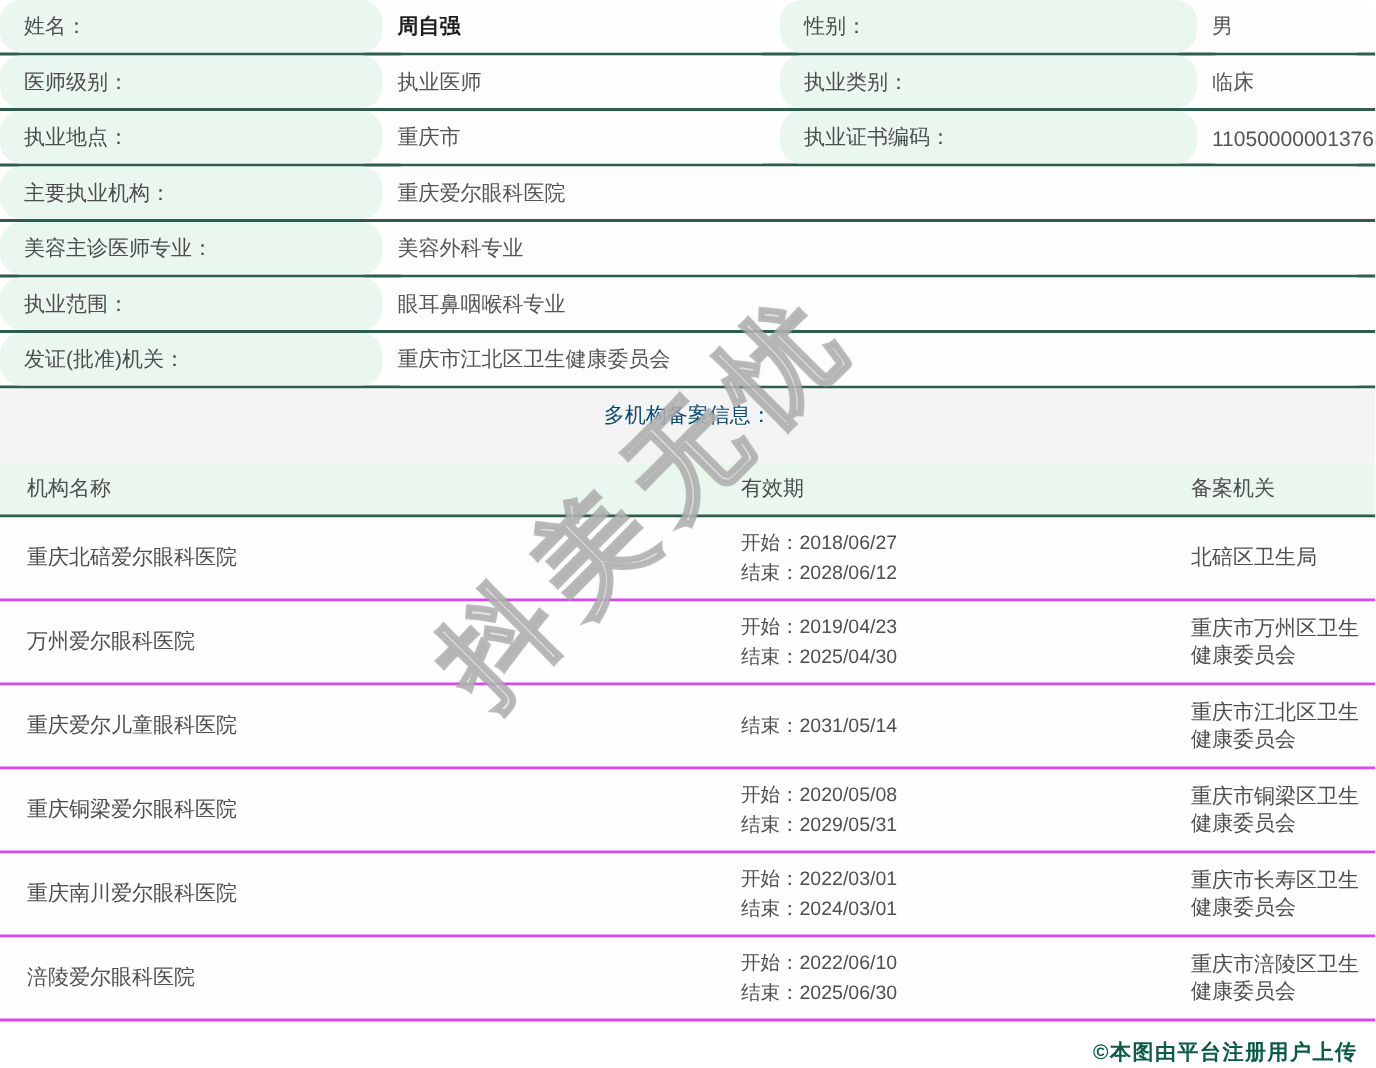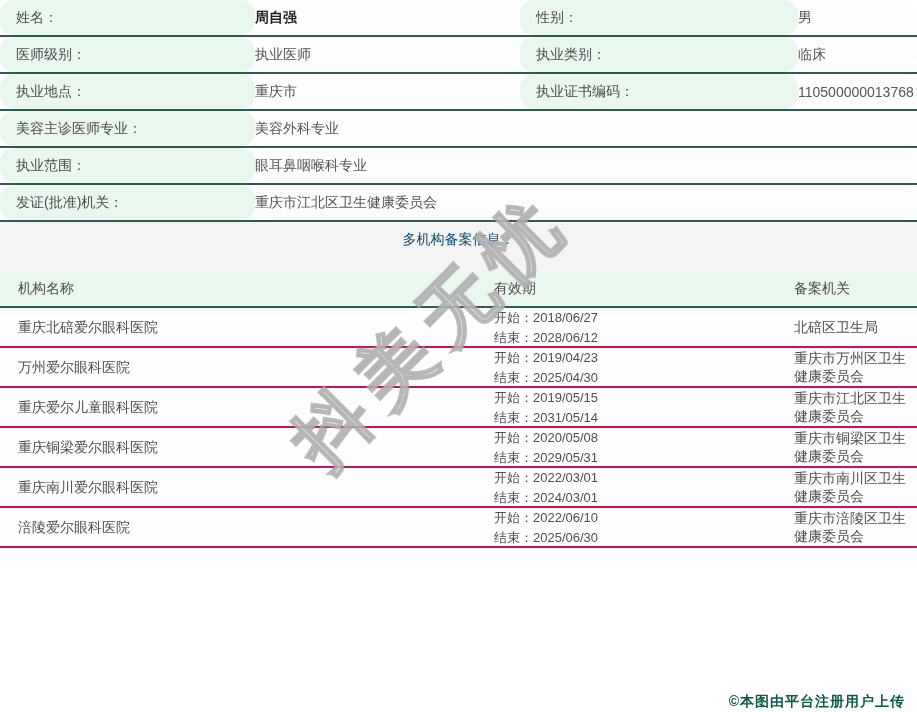--- a/index.html
+++ b/index.html
@@ -9,21 +9,21 @@
     width:917px; height:712px;
     background:#ffffff;
     overflow:hidden;
     font-family:"Liberation Sans","DejaVu Sans",sans-serif;
     color:#4d4d4d;
   }
   
   .info-row { display:flex; height:37px; border-bottom:2px solid #2f5d4d; }
   .cell { display:flex; align-items:center; font-size:14px; overflow:hidden; white-space:nowrap;border-radius:14px; }
   .cell-label  { background:#e9f7ee; padding-left:16px; color:#4d4d4d; }
-  .cell-value  { background:#fcfdfc; color:#555555; }
+  .cell-value  { background:#fcfdfc; padding-left:10px; color:#555555; }
   .w-l1 { width:255px; }
   .w-v1 { width:265px; }
   .w-l2 { width:278px;text-align:right; }
   .w-v2 { flex:1; }
   .w-vwide { flex:1; }
   .bold-name { font-weight:bold; color:#1f1f1f; }
   
   .section-band {
     height:50px; background:#f5f4f4;
     text-align:center; padding-top:9px;
@@ -31,22 +31,22 @@
   }
   
   .grid-cols { display:grid; grid-template-columns:434px 258px 1fr;gap:42px; }
   .table-header {
     height:36px; background:#e9f7ee;
     border-bottom:2px solid #2f5d4d;
     align-items:center;
   }
   .table-header .hcell { font-size:14px; color:#4d4d4d; padding-left:18px; }
   .t-row {
-    height:40px; background:#fefefe;
-    border-bottom:2px solid #be185d;
+    height:56px; background:#fefefe;
+    border-bottom:2px solid #d946ef;
     align-items:center;
   }
   .t-row:last-child { border-bottom:none; height:55px; }
   .t-cell { padding-left:18px; font-size:14px; color:#4f4f4f; }
   .period-cell { font-size:13px; line-height:20px; color:#4f4f4f; }
   
   .watermark {
     position:absolute; left:432px; top:332px;
     transform:translate(-50%,-50%) rotate(-45deg);
     font-size:74px; font-weight:bold; letter-spacing:14px;
@@ -82,20 +82,24 @@
     <div class="cell cell-value w-v2">临床</div>
   </div>
   <div class="info-row">
     <div class="cell cell-label w-l1">执业地点：</div>
     <div class="cell cell-value w-v1">重庆市</div>
     <div class="cell cell-label w-l2">执业证书编码：</div>
     <div class="cell cell-value w-v2">110500000013768</div>
   </div>
 
   <div class="info-row">
+    <div class="cell cell-label w-l1">主要执业机构：</div>
+    <div class="cell cell-value w-vwide">重庆爱尔眼科医院</div>
+  </div>
+  <div class="info-row">
     <div class="cell cell-label w-l1">美容主诊医师专业：</div>
     <div class="cell cell-value w-vwide">美容外科专业</div>
   </div>
   <div class="info-row">
     <div class="cell cell-label w-l1">执业范围：</div>
     <div class="cell cell-value w-vwide">眼耳鼻咽喉科专业</div>
   </div>
   <div class="info-row">
     <div class="cell cell-label w-l1">发证(批准)机关：</div>
     <div class="cell cell-value w-vwide">重庆市江北区卫生健康委员会</div>
@@ -121,40 +125,39 @@
     <div class="t-cell">万州爱尔眼科医院</div>
     <div class="t-cell period-cell">
       <div>开始：2019/04/23</div>
       <div>结束：2025/04/30</div>
     </div>
     <div class="t-cell">重庆市万州区卫生健康委员会</div>
   </div>
   <div class="grid-cols t-row">
     <div class="t-cell">重庆爱尔儿童眼科医院</div>
     <div class="t-cell period-cell">
-      <div>开始：2019/05/15</div>
       <div>结束：2031/05/14</div>
     </div>
     <div class="t-cell">重庆市江北区卫生健康委员会</div>
   </div>
   <div class="grid-cols t-row">
     <div class="t-cell">重庆铜梁爱尔眼科医院</div>
     <div class="t-cell period-cell">
       <div>开始：2020/05/08</div>
       <div>结束：2029/05/31</div>
     </div>
     <div class="t-cell">重庆市铜梁区卫生健康委员会</div>
   </div>
   <div class="grid-cols t-row">
     <div class="t-cell">重庆南川爱尔眼科医院</div>
     <div class="t-cell period-cell">
       <div>开始：2022/03/01</div>
       <div>结束：2024/03/01</div>
     </div>
-    <div class="t-cell">重庆市南川区卫生健康委员会</div>
+    <div class="t-cell">重庆市长寿区卫生健康委员会</div>
   </div>
   <div class="grid-cols t-row">
     <div class="t-cell">涪陵爱尔眼科医院</div>
     <div class="t-cell period-cell">
       <div>开始：2022/06/10</div>
       <div>结束：2025/06/30</div>
     </div>
     <div class="t-cell">重庆市涪陵区卫生健康委员会</div>
   </div>
 

